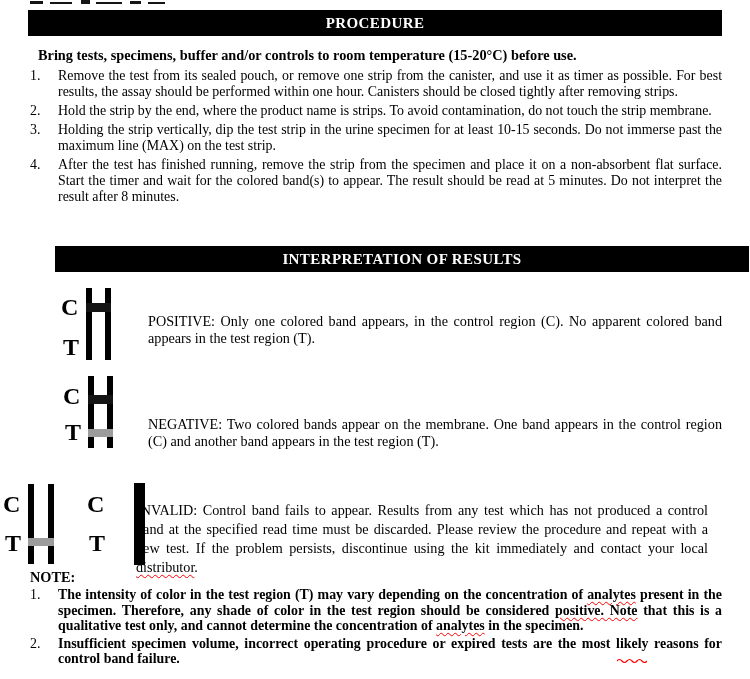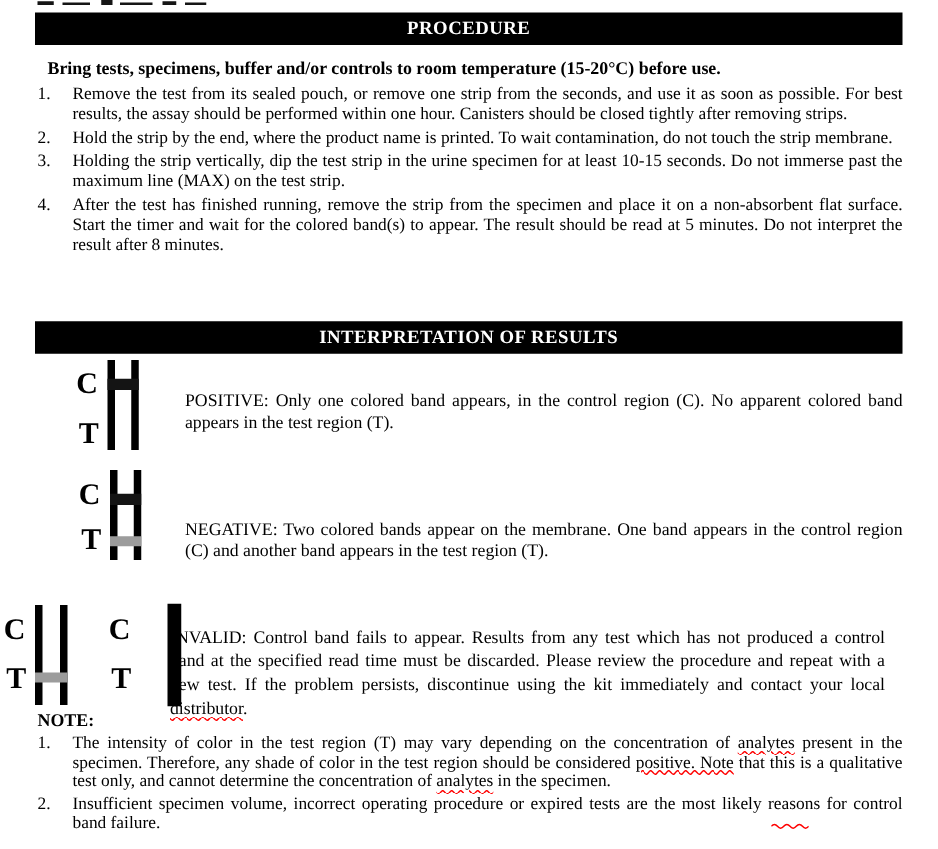--- a/index.html
+++ b/index.html
@@ -23,21 +23,21 @@
   .remnant i:nth-child(5){ width: 11px; height: 3px; margin-right: 7px; margin-top: 1px; }
   .remnant i:nth-child(6){ width: 17px; height: 2px; margin-top: 2px; }
 
   .banner {
     position: absolute; left: 28px; width: 694px; height: 26px;
     background: #000000; color: #ffffff;
     font-weight: bold; font-size: 15px; letter-spacing: 0.4px;
     text-align: center; line-height: 26px;
   }
   #banner-procedure { top: 10px; }
-  #banner-interpretation { top: 257px; }
+  #banner-interpretation { top: 246px; margin-left: 27px; }
 
   .intro {
     position: absolute; left: 38px; top: 47px; width: 682px;
     font-weight: bold; font-size: 14.3px; line-height: 16px;
   }
 
   .steps { position: absolute; left: 30px; top: 68px; width: 692px;
            font-size: 13.9px; line-height: 16px; }
   .step { display: flex; margin-bottom: 3px; }
   .step .num { width: 28px; flex: none; }
@@ -91,45 +91,45 @@
     text-decoration-thickness: 1px;
     text-underline-offset: 2px;
   }
 
   .note-heading { position: absolute; left: 30px; top: 569px;
                   font-weight: bold; font-size: 14.3px; text-align: right; }
   .note-items { position: absolute; left: 30px; top: 587px; width: 692px;
                 font-size: 13.9px; line-height: 15.6px; }
   .note-item { display: flex; margin-bottom: 2px; }
   .note-item .num { width: 28px; flex: none; }
-  .note-item .txt { flex: 1; text-align: justify; }
+  .note-item .txt { flex: 1; text-align: justify; font-weight: bold; }
 
   .stray-squiggle { position: absolute; left: 617px; top: 657px; }
 </style>
 </head>
 <body>
 
 <div id="page">
 
   <div class="remnant">
     <i></i><i></i><i></i><i></i><i></i><i></i>
   </div>
 
   <div class="banner" id="banner-procedure">PROCEDURE</div>
 
   <div class="intro">Bring tests, specimens, buffer and/or controls to room temperature (15-20°C) before use.</div>
 
   <div class="steps">
     <div class="step">
       <span class="num">1.</span>
-      <span class="txt">Remove the test from its sealed pouch, or remove one strip from the seconds, and use it as soon as possible. For best results, the assay should be performed within one hour. Canisters should be closed tightly after removing strips.</span>
+      <span class="txt">Remove the test from its sealed pouch, or remove one strip from the canister, and use it as timer as possible. For best results, the assay should be performed within one hour. Canisters should be closed tightly after removing strips.</span>
     </div>
     <div class="step">
       <span class="num">2.</span>
-      <span class="txt">Hold the strip by the end, where the product name is printed. To wait contamination, do not touch the strip membrane.</span>
+      <span class="txt">Hold the strip by the end, where the product name is strips. To avoid contamination, do not touch the strip membrane.</span>
     </div>
     <div class="step">
       <span class="num">3.</span>
       <span class="txt">Holding the strip vertically, dip the test strip in the urine specimen for at least 10-15 seconds. Do not immerse past the maximum line (MAX) on the test strip.</span>
     </div>
     <div class="step">
       <span class="num">4.</span>
       <span class="txt">After the test has finished running, remove the strip from the specimen and place it on a non-absorbent flat surface. Start the timer and wait for the colored band(s) to appear. The result should be read at 5 minutes. Do not interpret the result after 8 minutes.</span>
     </div>
   </div>

